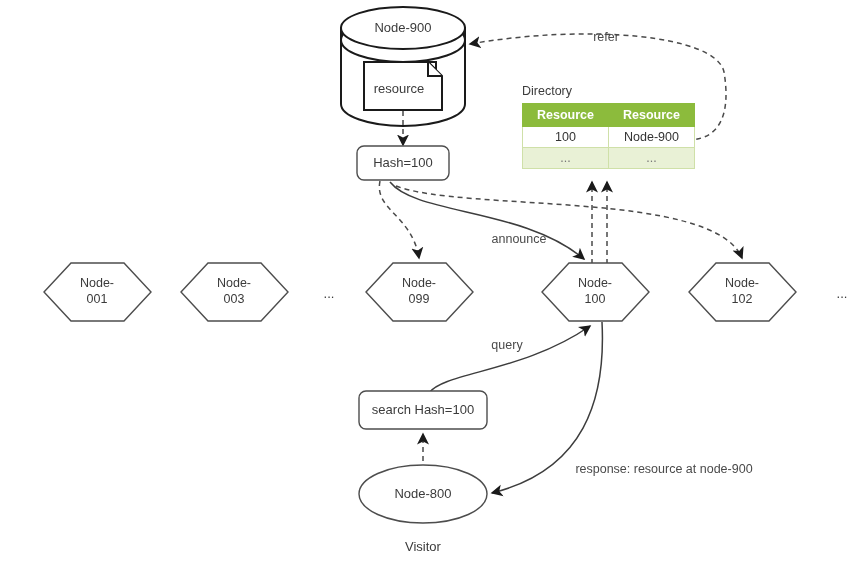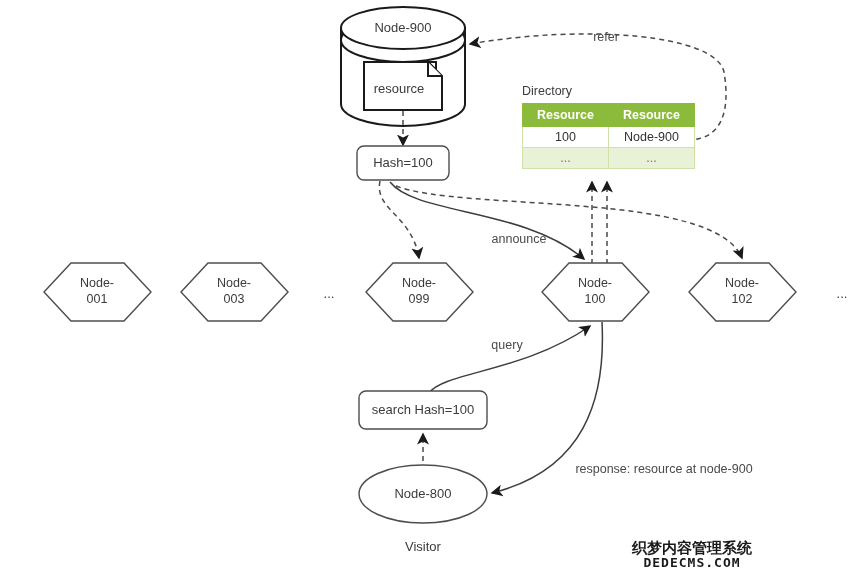--- a/index.html
+++ b/index.html
@@ -149,18 +149,14 @@
           <td>Node-900</td>
         </tr>
         <tr class="alt">
           <td>...</td>
           <td>...</td>
         </tr>
       </tbody>
     </table>
   </div>
 
-  <div class="wmark">
-    <div class="cn">织梦内容管理系统</div>
-    <div class="en">DEDECMS.COM</div>
-  </div>
 
 </div>
 
 </body></html>

